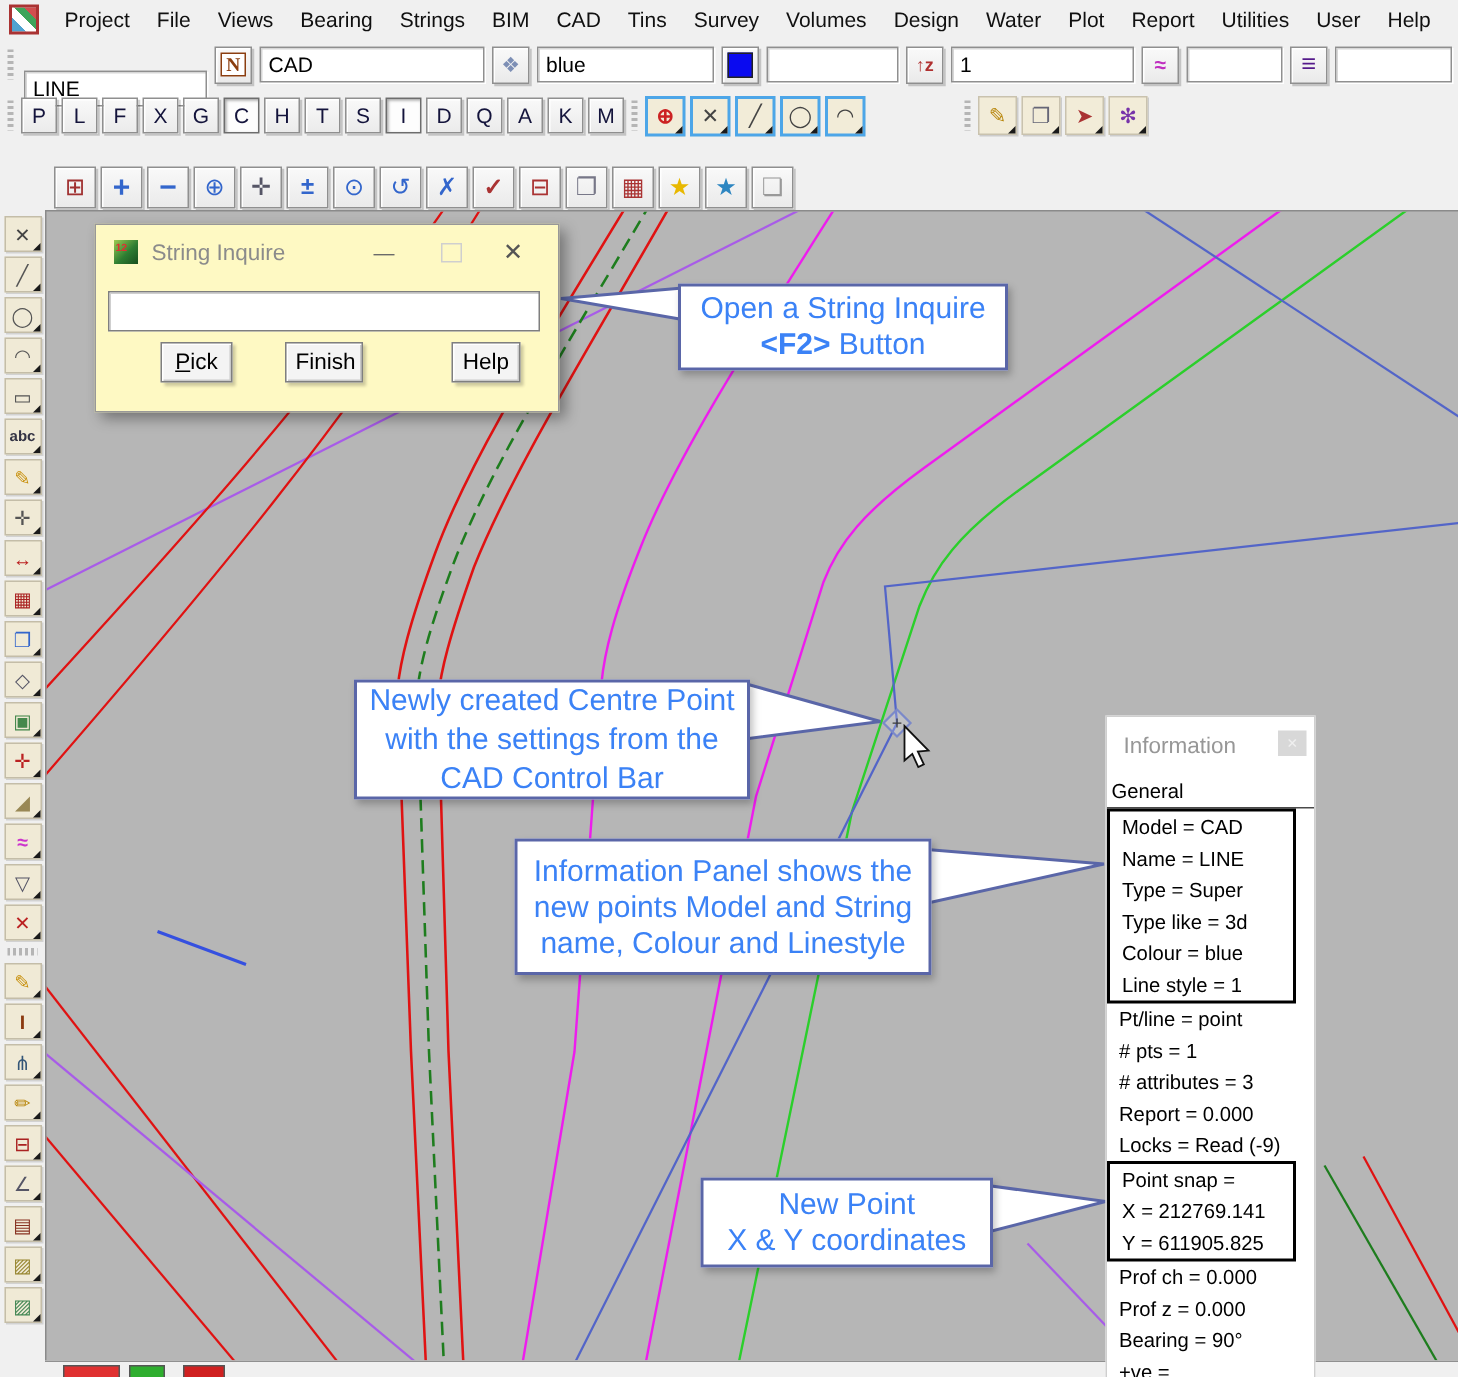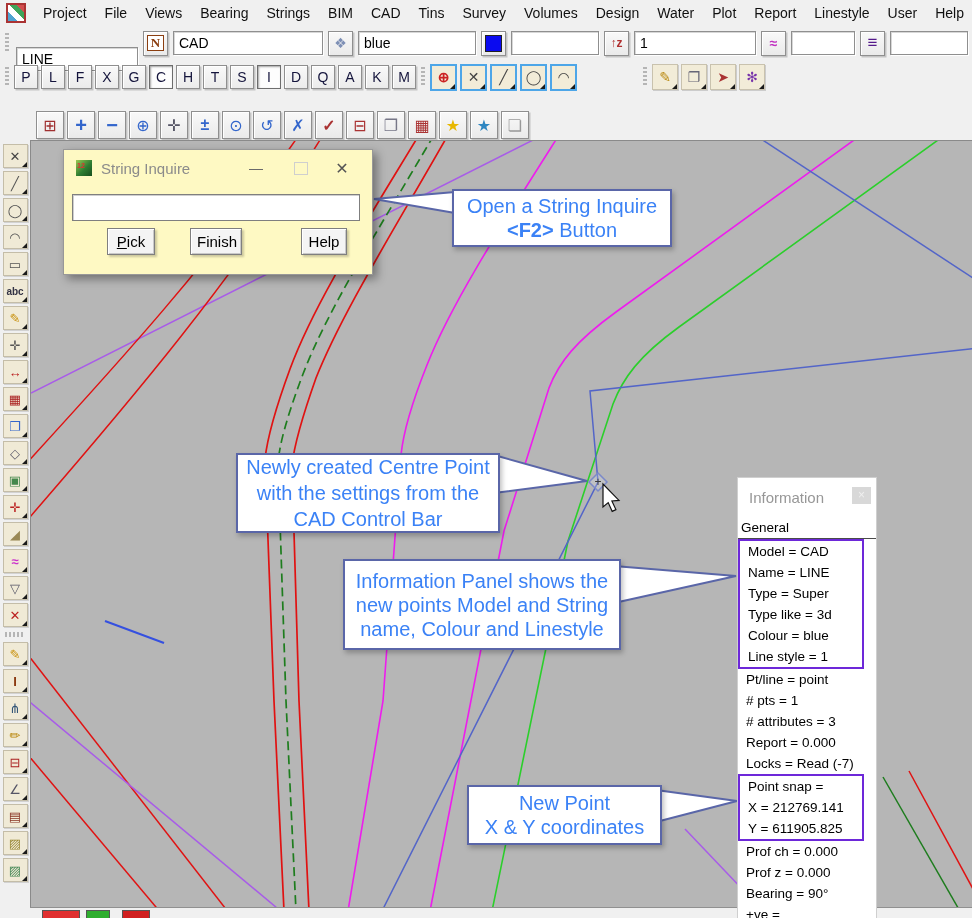--- a/index.html
+++ b/index.html
@@ -81,21 +81,21 @@
 
   
   .infopanel{position:absolute;left:737px;top:477px;width:138px;height:441px;background:#fff;z-index:6;
     border:1px solid #cfcfcf;border-bottom:none;font-size:13.5px;color:#000;overflow:hidden}
   .ip-head{height:39px;position:relative}
   .ip-title{position:absolute;left:11px;top:11px;font-size:15px;color:#979797}
   .ip-close{position:absolute;right:5px;top:9px;width:19px;height:17px;background:#d8d8d8;
     color:#efefef;font-size:12px;text-align:center;line-height:17px}
   .ip-general{height:21px;border-bottom:1px solid #4a4a4a;padding-left:3px;display:flex;align-items:center}
   .ip-row{height:21px;padding-left:8px;display:flex;align-items:center;white-space:nowrap}
-  .ip-box{border:2px solid #6d28d9;margin-right:12px}
+  .ip-box{border:2px solid #000000;margin-right:12px}
 
   
   .statusbar{position:absolute;left:30px;top:907px;right:0;height:11px;background:#f0f0f0;
     border-top:1px solid #909090;display:flex;padding-left:10px;z-index:5}
   .chip{height:12px;margin-top:2px;border:1px solid #555;flex:none}
 </style>
 </head>
 <body>
 
 <div class="menubar" id="menubar">
@@ -107,21 +107,21 @@
     <div class="menu-item">Strings</div>
     <div class="menu-item">BIM</div>
     <div class="menu-item">CAD</div>
     <div class="menu-item">Tins</div>
     <div class="menu-item">Survey</div>
     <div class="menu-item">Volumes</div>
     <div class="menu-item">Design</div>
     <div class="menu-item">Water</div>
     <div class="menu-item">Plot</div>
     <div class="menu-item">Report</div>
-    <div class="menu-item">Linestyle</div>
+    <div class="menu-item">Utilities</div>
     <div class="menu-item">User</div>
     <div class="menu-item">Help</div>
   </div>
 
 <div class="ctrlbar" id="ctrlbar">
     <span class="grip"></span>
     <input class="field" value="LINE" style="width: 110px; margin-top: 32px;">
     <button class="tbtn">
       <span class="nbtn-glyph">N</span>
     </button>
@@ -473,21 +473,21 @@
         <div class="ip-row">Name = LINE</div>
         <div class="ip-row">Type = Super</div>
         <div class="ip-row">Type like = 3d</div>
         <div class="ip-row">Colour = blue</div>
         <div class="ip-row">Line style = 1</div>
       </div>
       <div class="ip-row">Pt/line = point</div>
       <div class="ip-row"># pts = 1</div>
       <div class="ip-row"># attributes = 3</div>
       <div class="ip-row">Report = 0.000</div>
-      <div class="ip-row">Locks = Read (-7)</div>
+      <div class="ip-row">Locks = Read (-9)</div>
       <div class="ip-box">
         <div class="ip-row">Point snap =</div>
         <div class="ip-row">X = 212769.141</div>
         <div class="ip-row">Y = 611905.825</div>
       </div>
       <div class="ip-row">Prof ch = 0.000</div>
       <div class="ip-row">Prof z = 0.000</div>
       <div class="ip-row">Bearing = 90°</div>
       <div class="ip-row">+ve =</div>
     </div>

